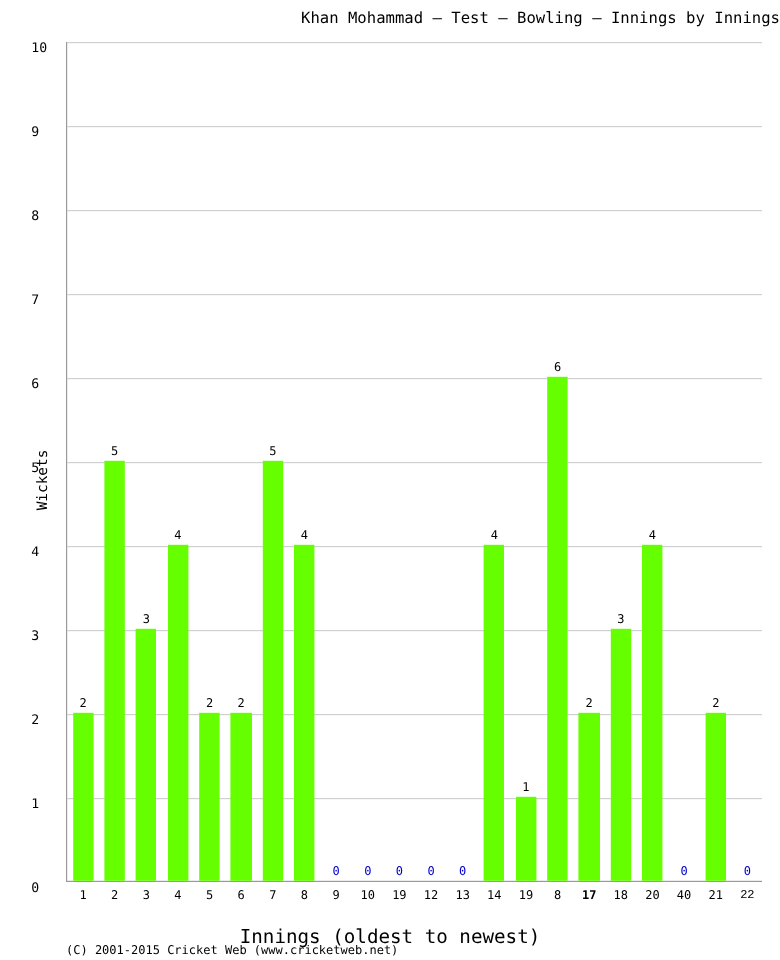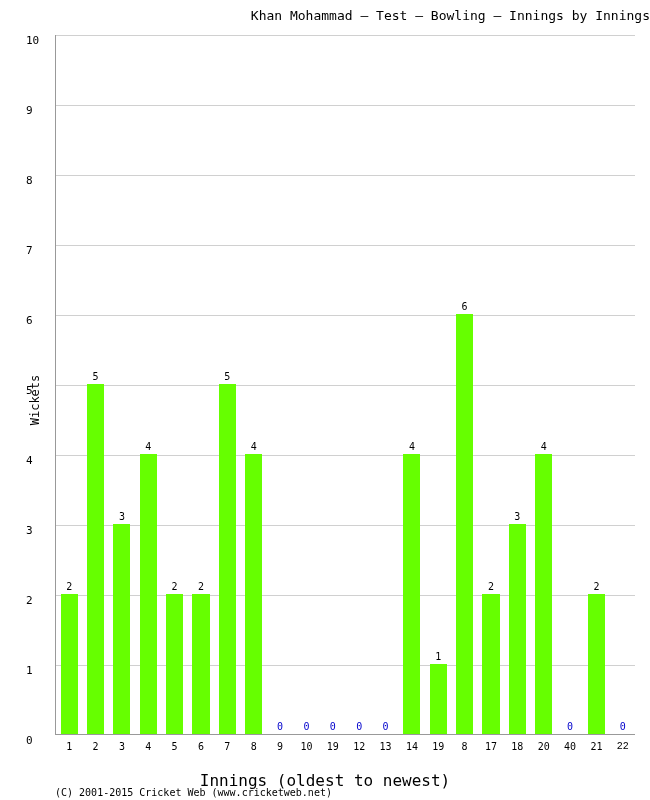--- a/index.html
+++ b/index.html
@@ -174,21 +174,21 @@
       <div class="bar-label" style="left: 347.909px; bottom: 282px; width: 16px;">4</div>
       <div class="x-tick-label" style="left: 355.909px;">14</div>
       <div class="bar" style="left: 373.705px; width: 17.1364px; height: 70px;"></div>
       <div class="bar-label" style="left: 374.273px; bottom: 72px; width: 16px;">1</div>
       <div class="x-tick-label" style="left: 382.273px;">19</div>
       <div class="bar" style="left: 400.068px; width: 17.1364px; height: 420px;"></div>
       <div class="bar-label" style="left: 400.636px; bottom: 422px; width: 16px;">6</div>
       <div class="x-tick-label" style="left: 408.636px;">8</div>
       <div class="bar" style="left: 426.432px; width: 17.1364px; height: 140px;"></div>
       <div class="bar-label" style="left: 427px; bottom: 142px; width: 16px;">2</div>
-      <div class="x-tick-label" style="left: 435px;">17</div>
+      <div class="x-tick-label" style="left: 435px; font-weight: bold;">17</div>
       <div class="bar" style="left: 452.795px; width: 17.1364px; height: 210px;"></div>
       <div class="bar-label" style="left: 453.364px; bottom: 212px; width: 16px;">3</div>
       <div class="x-tick-label" style="left: 461.364px;">18</div>
       <div class="bar" style="left: 479.159px; width: 17.1364px; height: 280px;"></div>
       <div class="bar-label" style="left: 479.727px; bottom: 282px; width: 16px;">4</div>
       <div class="x-tick-label" style="left: 487.727px;">20</div>
       <div class="bar-label blue" style="left: 506.091px; bottom: 2px; width: 16px;">0</div>
       <div class="x-tick-label" style="left: 514.091px;">40</div>
       <div class="bar" style="left: 531.886px; width: 17.1364px; height: 140px;"></div>
       <div class="bar-label" style="left: 532.455px; bottom: 142px; width: 16px;">2</div>

